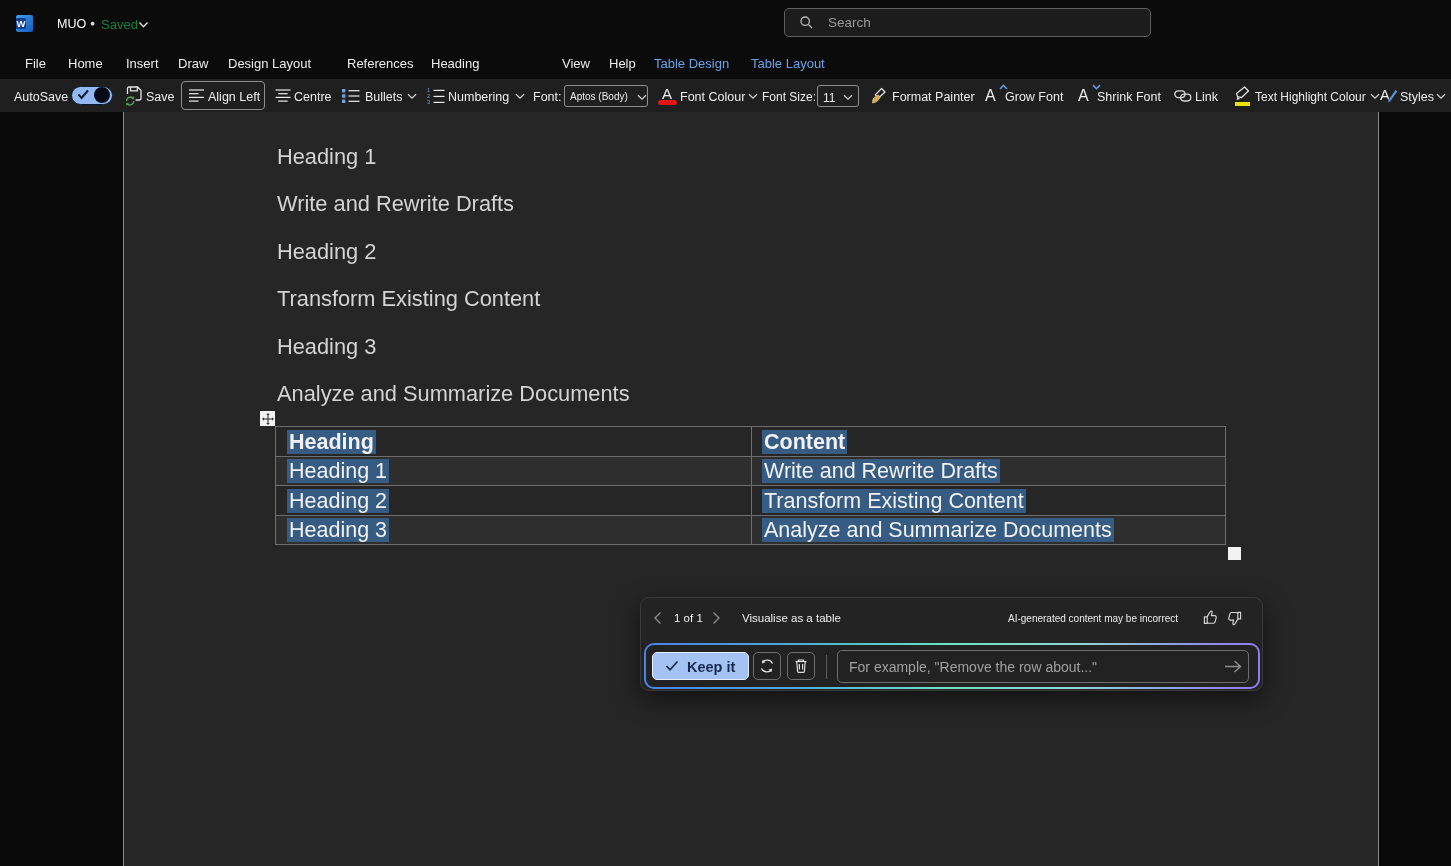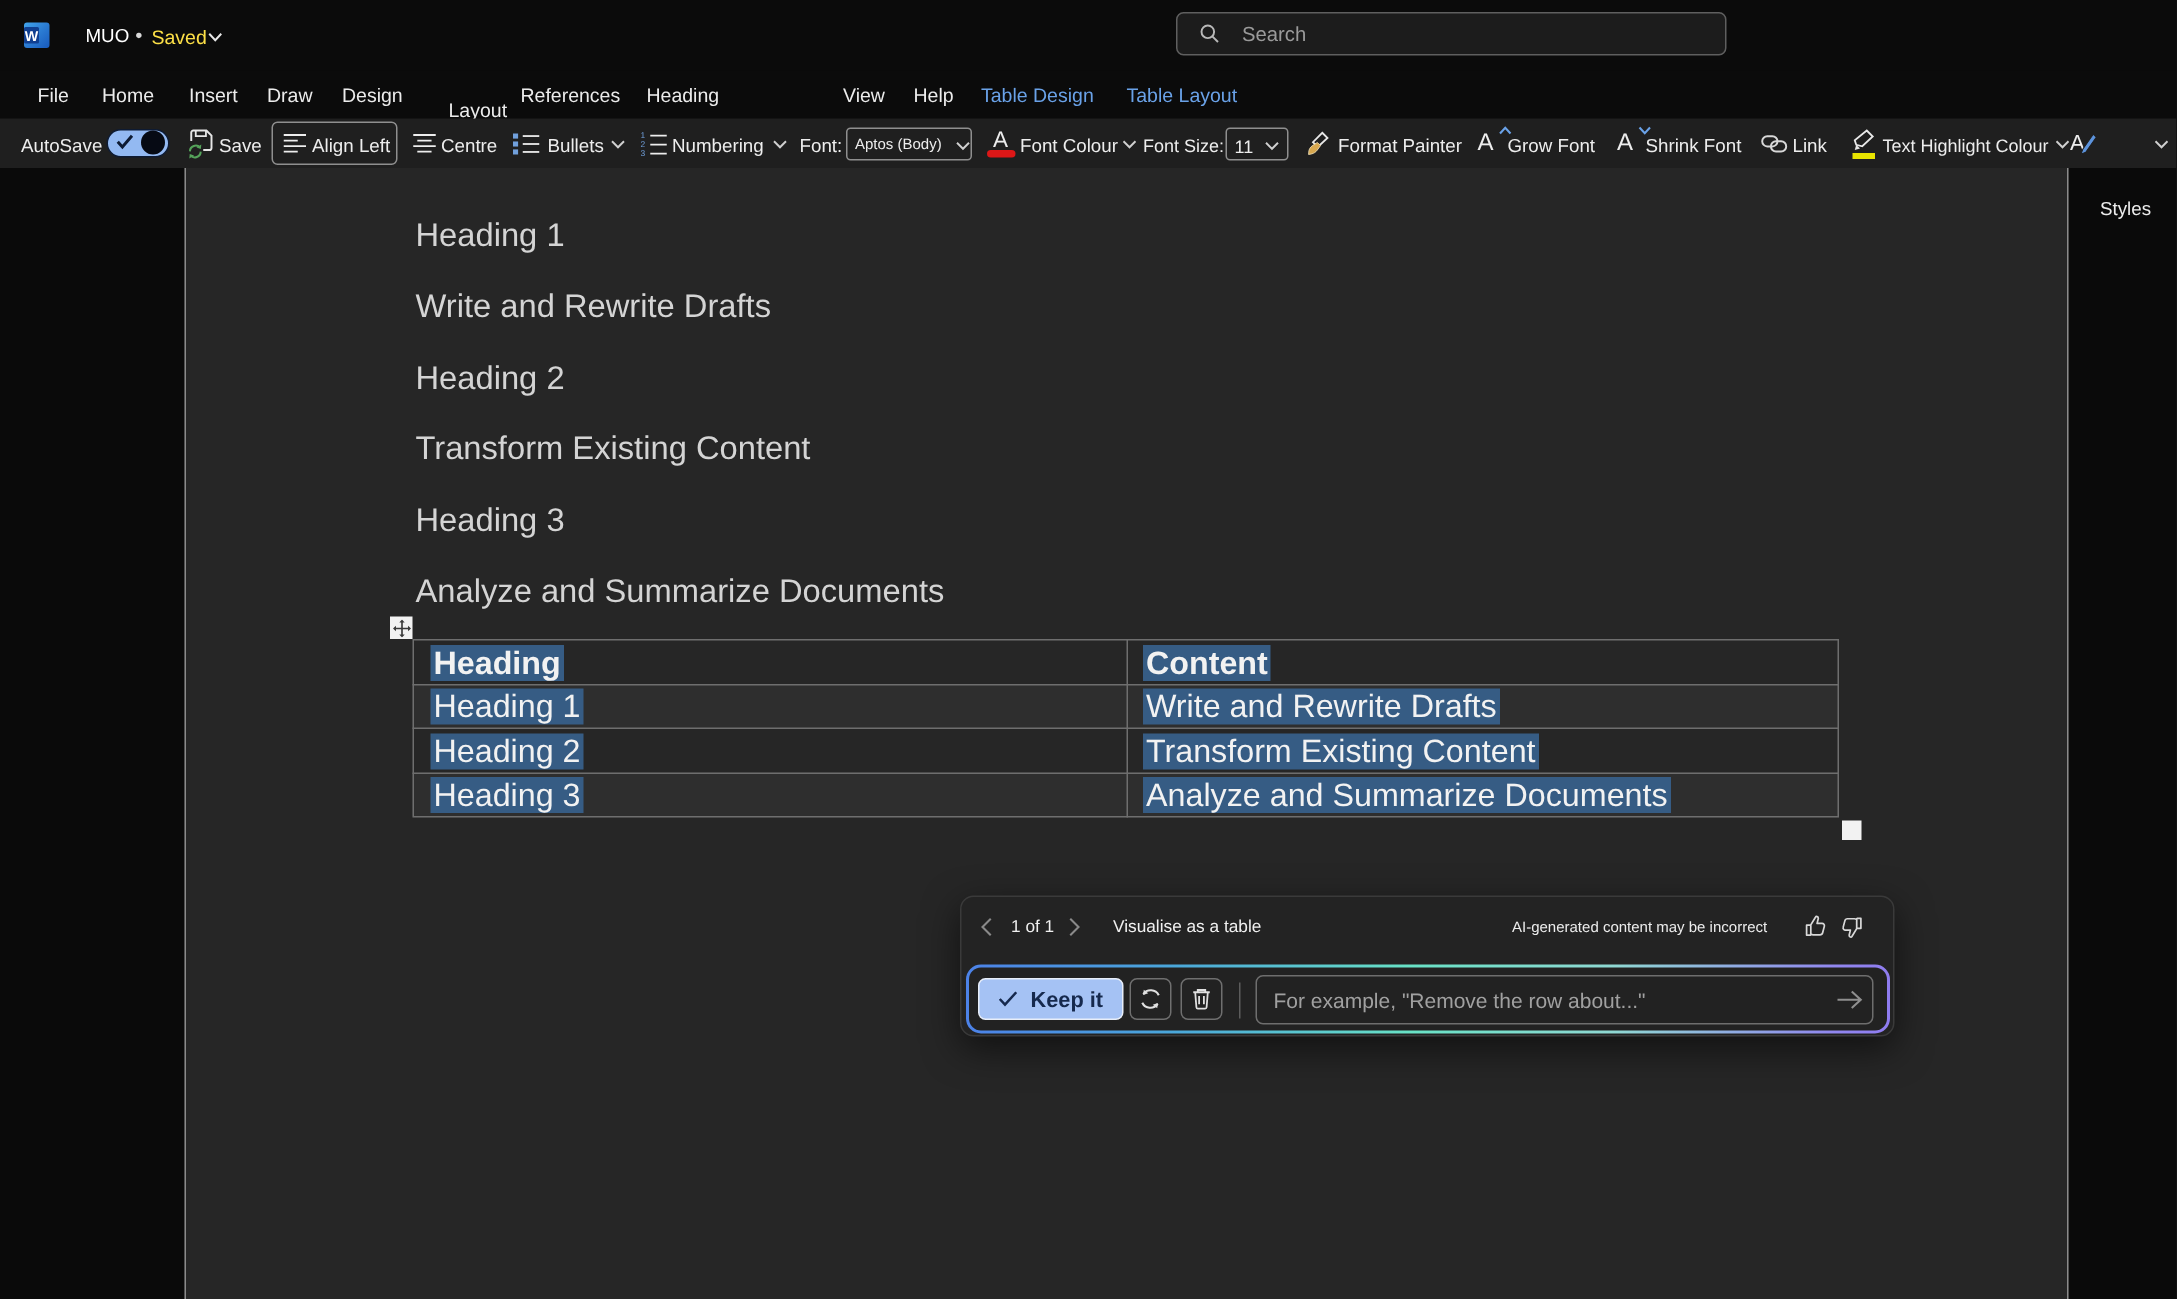--- a/index.html
+++ b/index.html
@@ -23,40 +23,40 @@
           <stop offset="0.5" stop-color="#2b7cd3"></stop>
           <stop offset="1" stop-color="#185abd"></stop>
     </linearGradient>
       </defs>
     <rect x="1" y="1" width="17" height="17" rx="2" fill="url(#wg)"></rect>
     <rect x="1" y="4" width="10" height="11" rx="1" fill="#103f91"></rect>
     <text x="6" y="13.4" font-size="9.5" font-weight="bold" fill="#fff" text-anchor="middle" font-family="Liberation Sans">W</text>
   </svg>
   <div class="abs" style="left:57px;top:17px;font-size:12.5px;color:#ffffff;text-align:right;">MUO</div>
   <div class="abs" style="left:90px;top:18px;font-size:8.5px;color:#d8d8d8;">●</div>
-  <div class="abs" style="left:101px;top:17px;font-size:13px;color:#fde047;">Saved</div>
+  <div class="abs" style="left:101px;top:17px;font-size:13px;color:#15803d;">Saved</div>
   <svg class="abs" style="left:138px;top:21px;" width="11" height="8" viewBox="0 0 11 8">
       <path d="M1.5 1.5 L5.5 5.8 L9.5 1.5" stroke="#e8e8e8" stroke-width="1.3" fill="none"></path>
     </svg>
 
   <div class="abs" style="left:784px;top:8px;width:367px;height:29px;background:#1c1c1c;border:1px solid #5f5f5f;border-radius:5px;"></div>
   <svg class="abs" style="left:799px;top:15px;" width="15" height="15" viewBox="0 0 15 15">
       <circle cx="6.2" cy="6.2" r="4.2" stroke="#b8b8b8" stroke-width="1.3" fill="none"></circle>
       <path d="M9.4 9.4 L13 13" stroke="#b8b8b8" stroke-width="1.3"></path>
     </svg>
   <div class="abs" style="left:828px;top:15px;font-size:13.5px;color:#9a9a9a;">Search</div>
 
   <div class="abs" style="left:0;top:47px;width:1451px;height:32px;background:#0b0b0b;"></div>
   <div class="abs" style="top:56px;left:0;width:1451px;height:20px;font-size:13px;color:#ececec;">
     <span class="abs" style="left:25px;">File</span>
     <span class="abs" style="left:68px;">Home</span>
     <span class="abs" style="left:126px;">Insert</span>
     <span class="abs" style="left:178px;">Draw</span>
     <span class="abs" style="left:228px;">Design</span>
-    <span class="abs" style="left:299px;margin-top:10px;">Layout</span>
+    <span class="abs" style="left:272px;">Layout</span>
     <span class="abs" style="left:347px;">References</span>
     <span class="abs" style="left:431px;">Heading</span>
     <span class="abs" style="left:500px;margin-top:36px;">Review</span>
     <span class="abs" style="left:562px;">View</span>
     <span class="abs" style="left:609px;">Help</span>
     <span class="abs" style="left:654px;color:#6aa2e8;">Table Design</span>
     <span class="abs" style="left:751px;color:#6aa2e8;">Table Layout</span>
   </div>
 
   <div class="abs" style="left:0;top:79px;width:1451px;height:33px;background:#1f1f1f;"></div>
@@ -68,21 +68,21 @@
     <span class="abs" style="left:365px;">Bullets</span>
     <span class="abs" style="left:448px;">Numbering</span>
     <span class="abs" style="left:533px;">Font:</span>
     <span class="abs" style="left:680px;">Font Colour</span>
     <span class="abs" style="left:762px;font-size:12px;">Font Size:</span>
     <span class="abs" style="left:892px;">Format Painter</span>
     <span class="abs" style="left:1005px;">Grow Font</span>
     <span class="abs" style="left:1097px;">Shrink Font</span>
     <span class="abs" style="left:1195px;">Link</span>
     <span class="abs" style="left:1255px;font-size:12px;">Text Highlight Colour</span>
-    <span class="abs" style="left:1400px;margin-top:42px;">Styles</span>
+    <span class="abs" style="left:1400px;">Styles</span>
   </div>
 
   <div class="abs" style="left:71px;top:85.5px;width:42px;height:19px;border-radius:10px;background:#93b9f2;border:1.5px solid #0e1b33;"></div>
   <svg class="abs" style="left:77px;top:89px;" width="13" height="11" viewBox="0 0 13 11">
       <path d="M1.5 5.5 L4.6 9 L11 1.5" stroke="#0e1b33" stroke-width="2" fill="none"></path>
     </svg>
   <div class="abs" style="left:94px;top:87px;width:16px;height:16px;border-radius:50%;background:#060a14;"></div>
 
   <svg class="abs" style="left:124px;top:85px;" width="20" height="21" viewBox="0 0 20 21">
     <path d="M3.5 9 L3.5 3.4 A1.4 1.4 0 0 1 4.9 2 L13.6 2 L17 5.4 L17 13.6 A1.4 1.4 0 0 1 15.6 15 L11.5 15" stroke="#e6e6e6" stroke-width="1.3" fill="none"></path>

